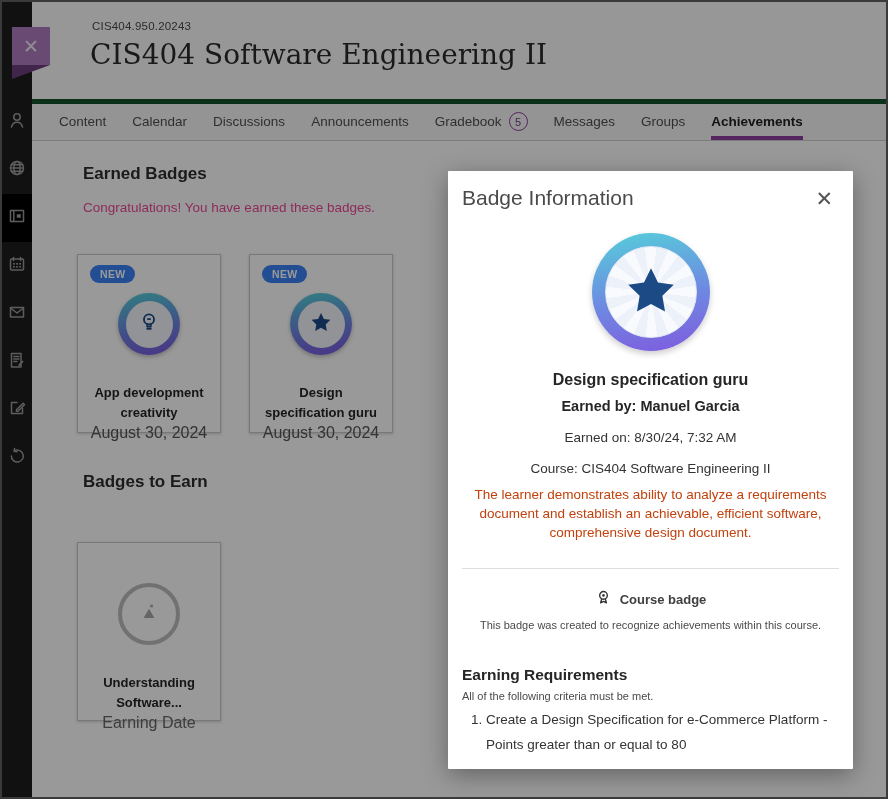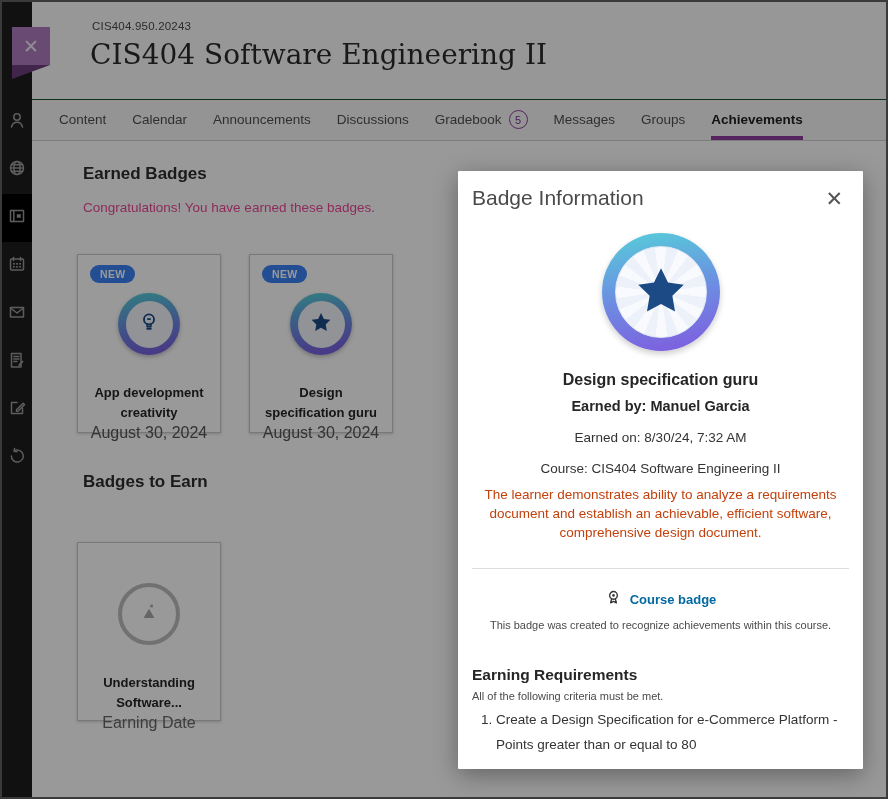--- a/index.html
+++ b/index.html
@@ -21,21 +21,21 @@
   .peel-fold { width:0; height:0; border-top:14px solid #6d3f7d; border-right:38px solid transparent; }
 
   
   .header { position:absolute; left:30px; top:0; right:0; height:97px; background:#fcfcfc; }
   .course-id { position:absolute; left:60px; top:18px; font-size:11.5px; color:#4a4a4a; letter-spacing:.2px; }
   .course-title { position:absolute; left:58px; top:36px; font-family:"DejaVu Serif","Liberation Serif",serif;
                   font-size:28px; font-weight:400; color:#2b2b2b; }
 
   
   .nav { position:absolute; left:30px; right:0; top:97px; height:42px; background:#f7f7f7;
-         border-top:1px solid #14532d; border-bottom:1px solid #d0d0d0;
+         border-top:5px solid #14532d; border-bottom:1px solid #d0d0d0;
          display:flex; align-items:stretch; padding-left:27px; gap:26px; }
   .tab { display:flex; align-items:center; font-size:13.5px; color:#4f4f4f; cursor:pointer;
          border-bottom:4px solid transparent; padding-top:3px; }
   .tab.active { color:#212121; font-weight:700; border-bottom-color:#8f3f9e; }
   .tab-count { display:inline-flex; align-items:center; justify-content:center; width:19px; height:19px;
                border:1.5px solid #8f3f9e; border-radius:50%; color:#7c3690; font-size:11px; margin-left:7px; font-weight:400; }
 
   
   .main { position:absolute; left:30px; top:140px; right:0; bottom:0; background:#fff; }
   .section-heading { position:absolute; left:51px; font-size:17px; font-weight:700; color:#2e2e2e; }
@@ -59,38 +59,38 @@
                line-height:1.5; padding:0 10px; }
   .card-date { margin-top:2px; text-align:center; font-size:16px; color:#555; }
   .gray-ring { width:62px; height:62px; border-radius:50%; border:4.5px solid #bdbdbd; margin:40px auto 0;
                display:flex; align-items:center; justify-content:center; }
   .card3 .card-date { color:#666; }
 
   
   .overlay { position:absolute; inset:0; background:rgba(0,0,0,0.40); z-index:40; }
 
   
-  .modal { position:absolute; left:456px; top:169px; width:405px; height:598px; background:#fff; z-index:50;
+  .modal { position:absolute; left:446px; top:169px; width:405px; height:598px; background:#fff; z-index:50;
            box-shadow:0 6px 24px rgba(0,0,0,.35); border-radius:1px; }
   .modal-header { display:flex; justify-content:space-between; align-items:flex-start; padding:15px 16px 0 14px; }
   .modal-title { font-size:21px; font-weight:400; color:#4a4a4a; }
   .modal-close { font-size:21px; color:#555; cursor:pointer; line-height:1; padding:2px 4px; background:none; border:none; }
   .big-badge { width:118px; height:118px; border-radius:50%; margin:22px auto 0;
                background:linear-gradient(170deg,#58c7da 6%,#6d8ce2 52%,#7d60df 94%);
                display:flex; align-items:center; justify-content:center; box-shadow:0 3px 6px rgba(0,0,0,.2); }
   .big-badge-inner { width:92px; height:92px; border-radius:50%;
                      background:repeating-conic-gradient(from 7deg,#edf1fa 0deg 15deg,#f8fafd 15deg 30deg);
                      border:1px solid #e2e7f2; display:flex; align-items:center; justify-content:center; }
   .modal-badge-name { margin-top:20px; text-align:center; font-size:16px; font-weight:700; color:#262626; }
   .modal-earnedby { margin-top:9px; text-align:center; font-size:14.5px; font-weight:700; color:#262626; }
   .modal-line { margin-top:16px; text-align:center; font-size:13.5px; color:#333; }
   .modal-desc { margin:10px auto 0; width:378px; text-align:center; font-size:13.5px; color:#c2410c; line-height:1.4; }
   .modal-hr { margin:25px 14px 0; border:none; border-top:1px solid #ddd; }
   .type-row { margin-top:20px; display:flex; align-items:center; justify-content:center; gap:8px; }
-  .type-label { font-size:13px; font-weight:700; color:#0369a1; }
+  .type-label { font-size:13px; font-weight:700; color:#404040; }
   .type-desc { margin-top:9px; text-align:center; font-size:11px; color:#4a4a4a; }
   .req-heading { margin:35px 0 0 14px; font-size:15.5px; font-weight:700; color:#262626; }
   .req-note { margin:6px 0 0 14px; font-size:11px; color:#4a4a4a; }
   .req-list { margin:5px 14px 0 18px; padding-left:20px; font-size:13.5px; color:#333; }
   .req-list li { line-height:1.9; }
 </style>
 </head>
 <body>
 
 <div class="page">
@@ -177,24 +177,24 @@
   </div>
 
   <nav class="nav">
     <div class="tab">
         <span>Content</span>
       </div>
     <div class="tab">
         <span>Calendar</span>
       </div>
     <div class="tab">
+        <span>Discussions</span>
+      </div>
+    <div class="tab">
         <span>Announcements</span>
-      </div>
-    <div class="tab">
-        <span>Discussions</span>
       </div>
     <div class="tab">
       <span>Gradebook</span>
       <span class="tab-count">5</span>
     </div>
     <div class="tab">
         <span>Messages</span>
       </div>
     <div class="tab">
         <span>Groups</span>

